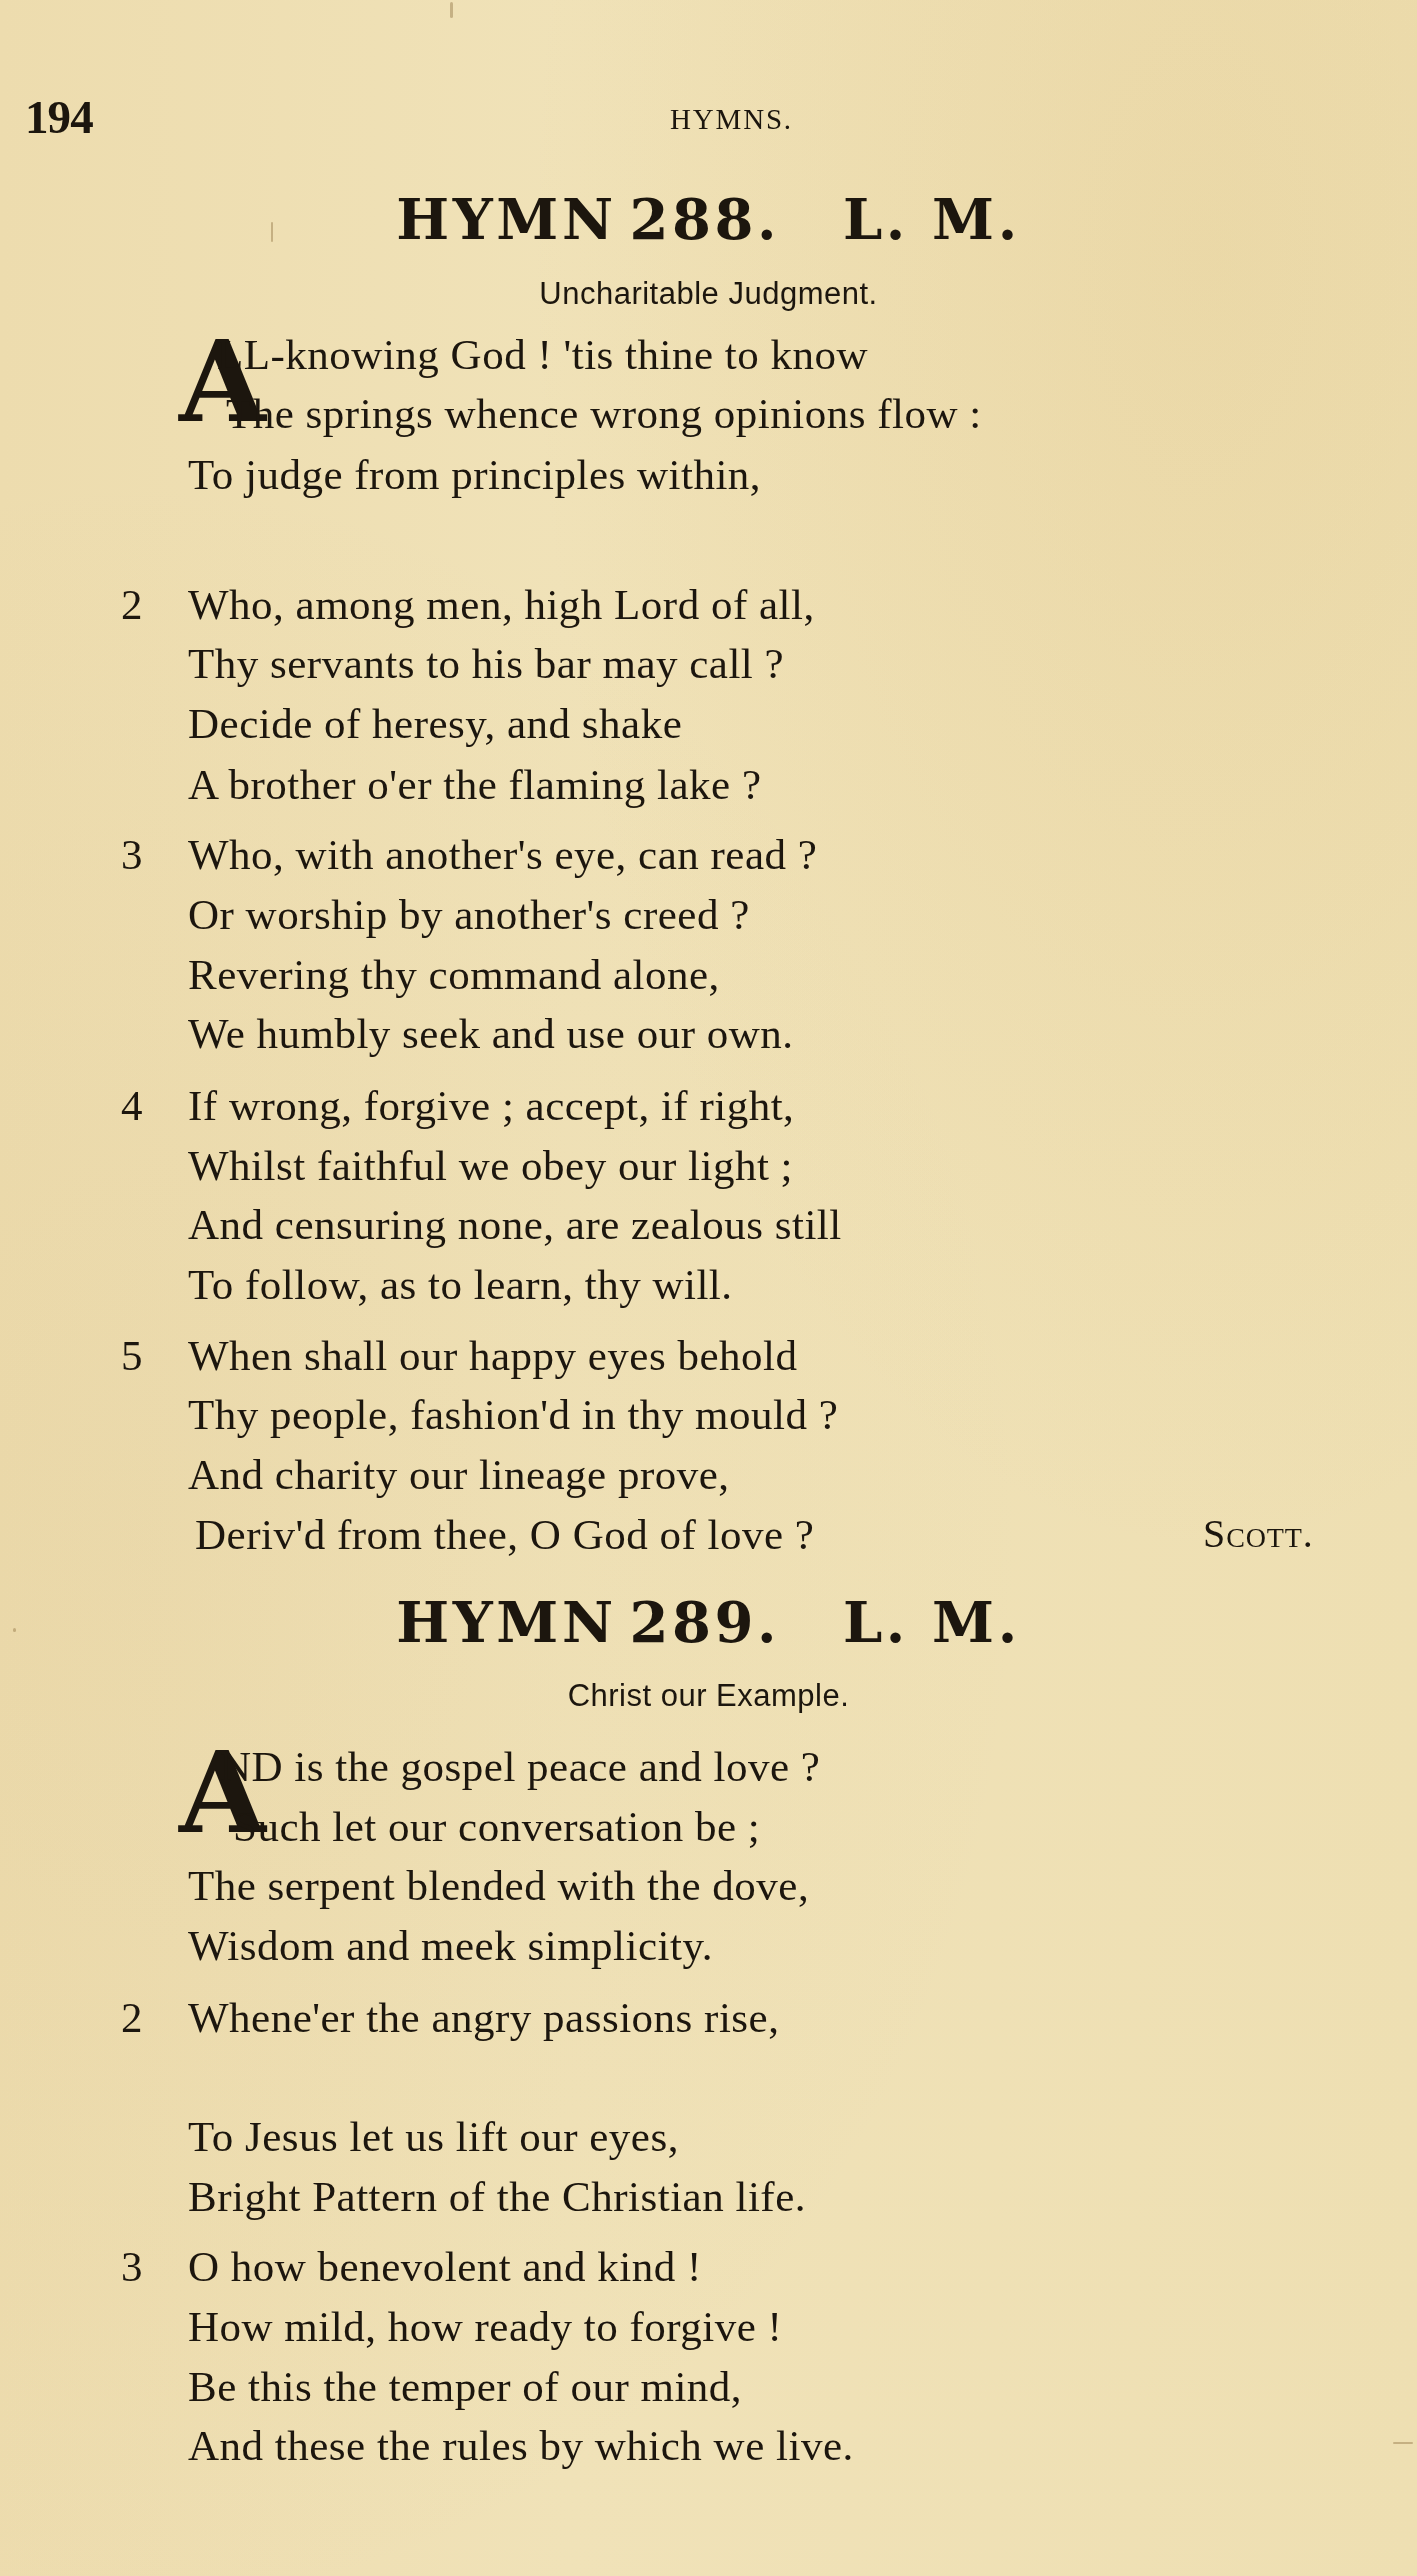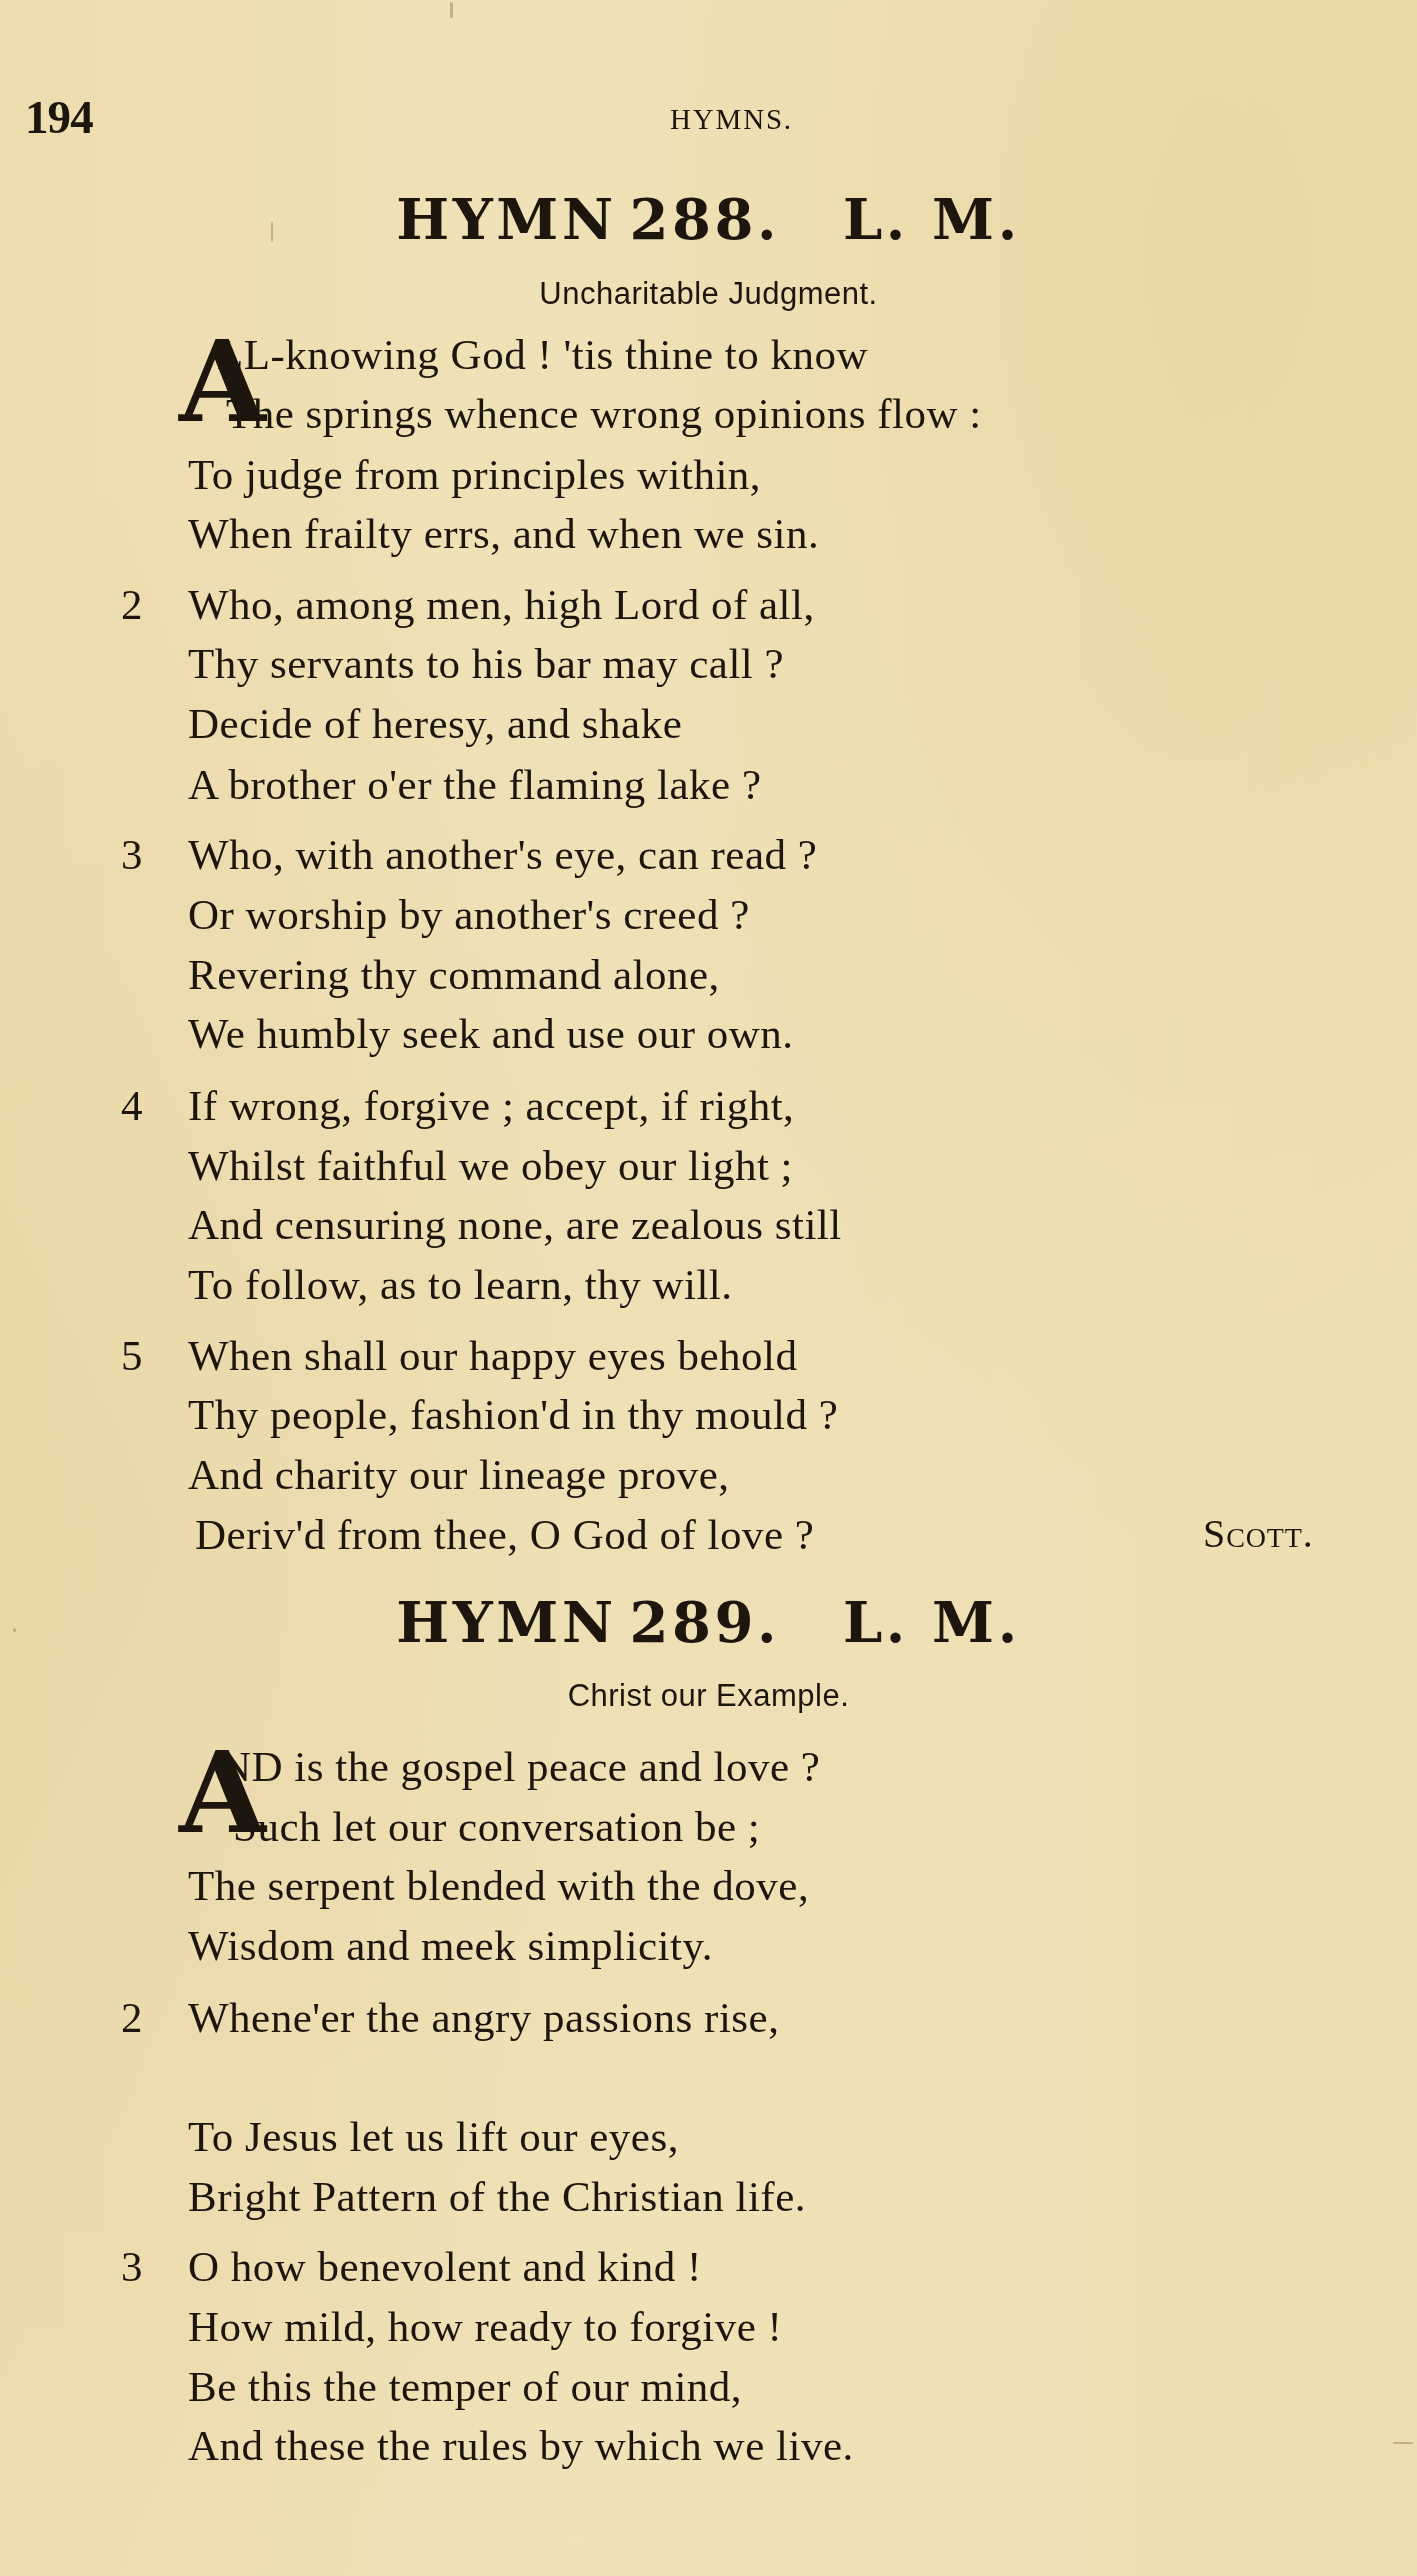--- a/index.html
+++ b/index.html
@@ -73,21 +73,20 @@
 
   <div class="hymn-title" style="top:186px;">
     <span>HYMN</span><span class="num">288.</span><span class="meter">L. M.</span>
   </div>
   <div class="hymn-subtitle" style="top:276px;">Uncharitable Judgment.</div>
 
   <div class="drop-cap" style="left:179px;top:326px;">A</div>
   <div class="line" style="left:217px;top:330px;">LL-knowing God ! 'tis thine to know</div>
   <div class="line" style="left:226px;top:389px;">The springs whence wrong opinions flow :</div>
   <div class="line" style="left:188px;top:450px;">To judge from principles within,</div>
-  <div class="line" style="left:188px;top:509px;">When frailty errs, and when we sin.</div>
 
   <div class="verse-num" style="top:580px;">2</div>
   <div class="line" style="left:188px;top:580px;">Who, among men, high Lord of all,</div>
   <div class="line" style="left:188px;top:639px;">Thy servants to his bar may call ?</div>
   <div class="line" style="left:188px;top:699px;">Decide of heresy, and shake</div>
   <div class="line" style="left:188px;top:760px;">A brother o'er the flaming lake ?</div>
 
   <div class="verse-num" style="top:830px;">3</div>
   <div class="line" style="left:188px;top:830px;">Who, with another's eye, can read ?</div>
   <div class="line" style="left:188px;top:890px;">Or worship by another's creed ?</div>

